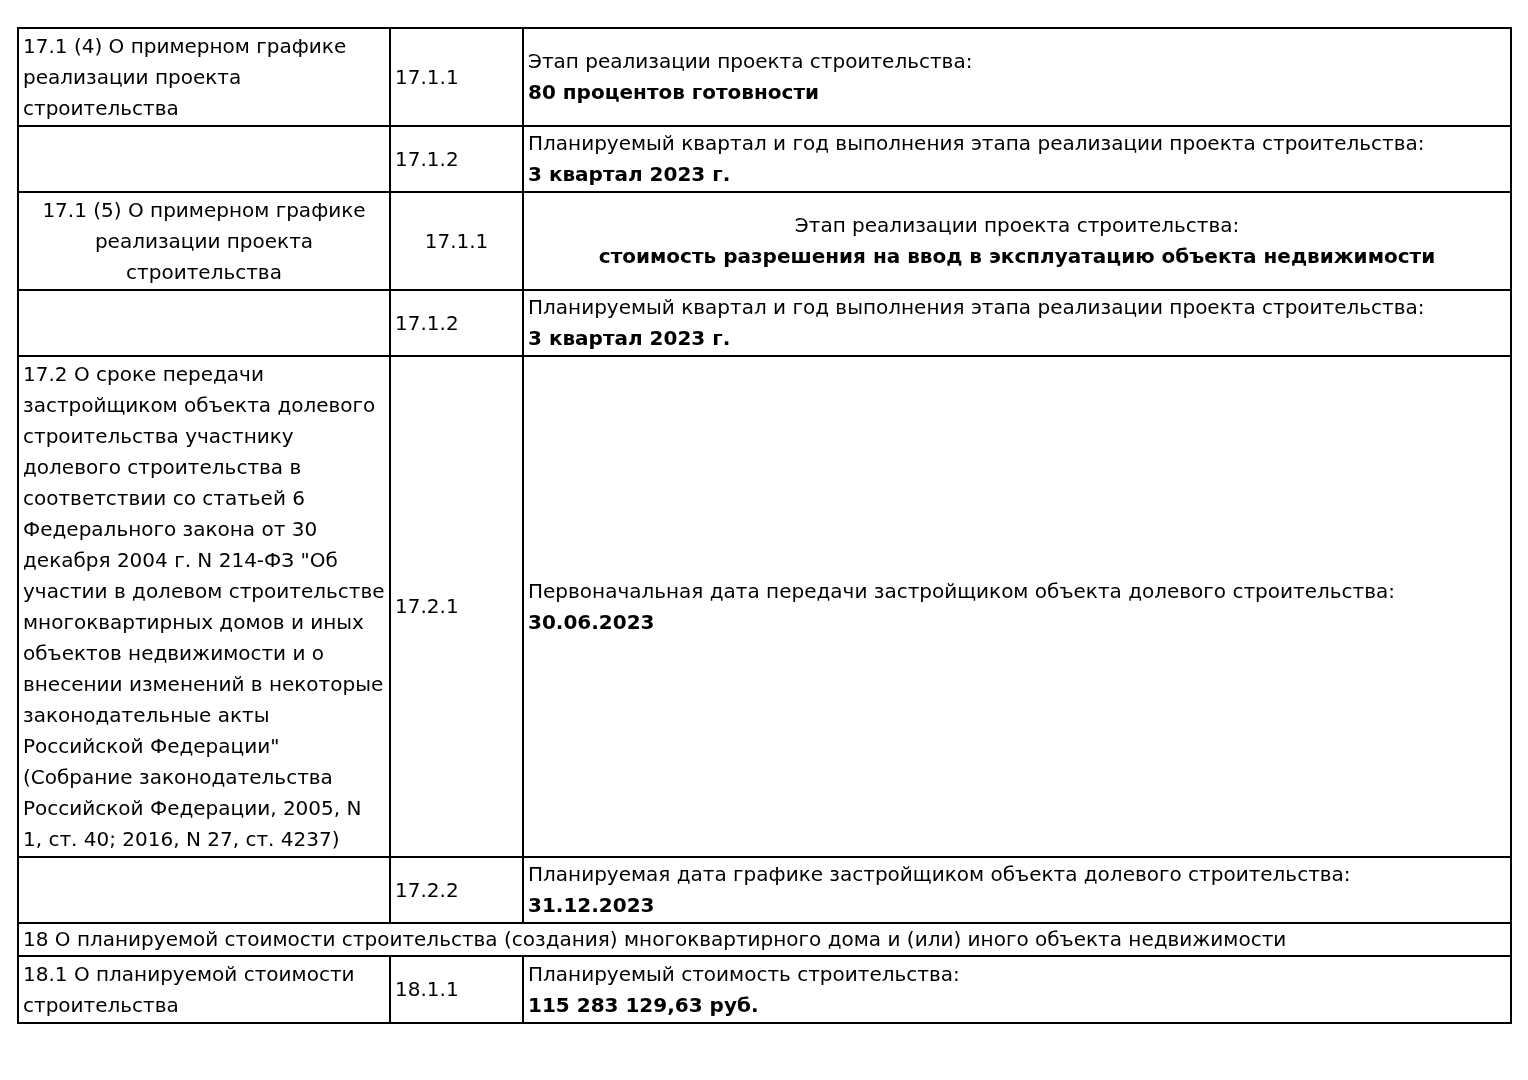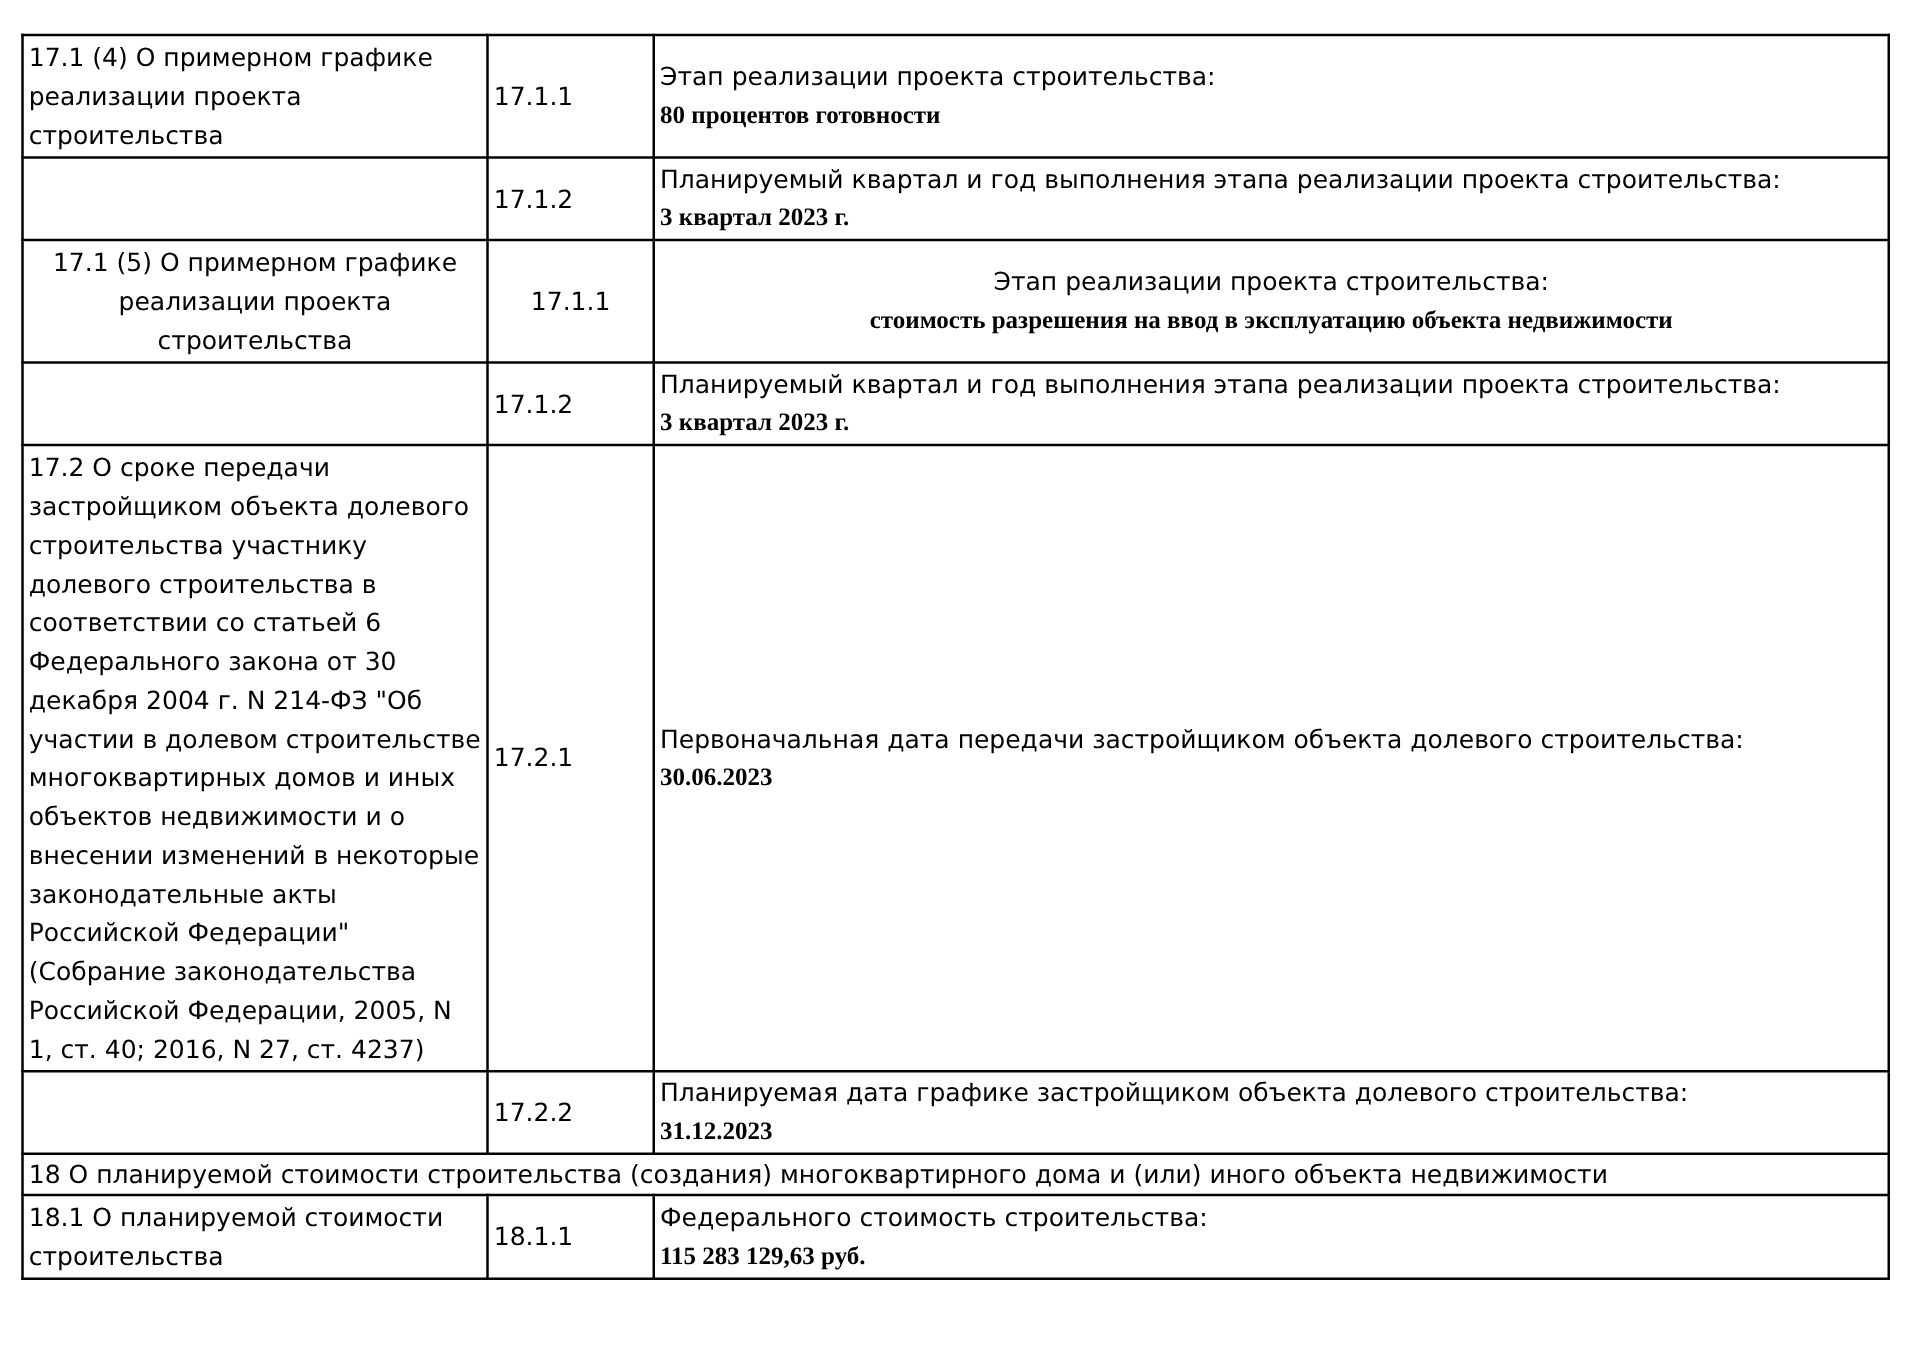--- a/index.html
+++ b/index.html
@@ -36,21 +36,20 @@
   td.sec {
     vertical-align: top;
     white-space: pre-line;
     padding-top: 2px;
   }
   td.code {
     vertical-align: middle;
   }
   td.field .value {
     font-weight: 700;
-    font-family: Liberation Serif, serif;
   }
   td.hdr {
     line-height: 29px;
     padding: 1px 4px;
   }
   tr.h97  { height: 97px; }
   tr.h66  { height: 66px; }
   tr.h94  { height: 94px; text-align: center; }
   tr.h65  { height: 65px; }
   tr.h498 { height: 498px; }
@@ -144,20 +143,20 @@
 
       <tr class="h33">
         <td class="hdr" colspan="3">18 О планируемой стоимости строительства (создания) многоквартирного дома и (или) иного объекта недвижимости</td>
       </tr>
 
       <tr class="h65">
         <td class="sec">18.1 О планируемой стоимости
 строительства</td>
         <td class="code">18.1.1</td>
         <td class="field">
-          <div class="label">Федерального стоимость строительства:</div>
+          <div class="label">Планируемый стоимость строительства:</div>
           <div class="value">115 283 129,63 руб.</div>
         </td>
       </tr>
 
     </tbody>
   </table>
 </div>
 
 </body></html>

